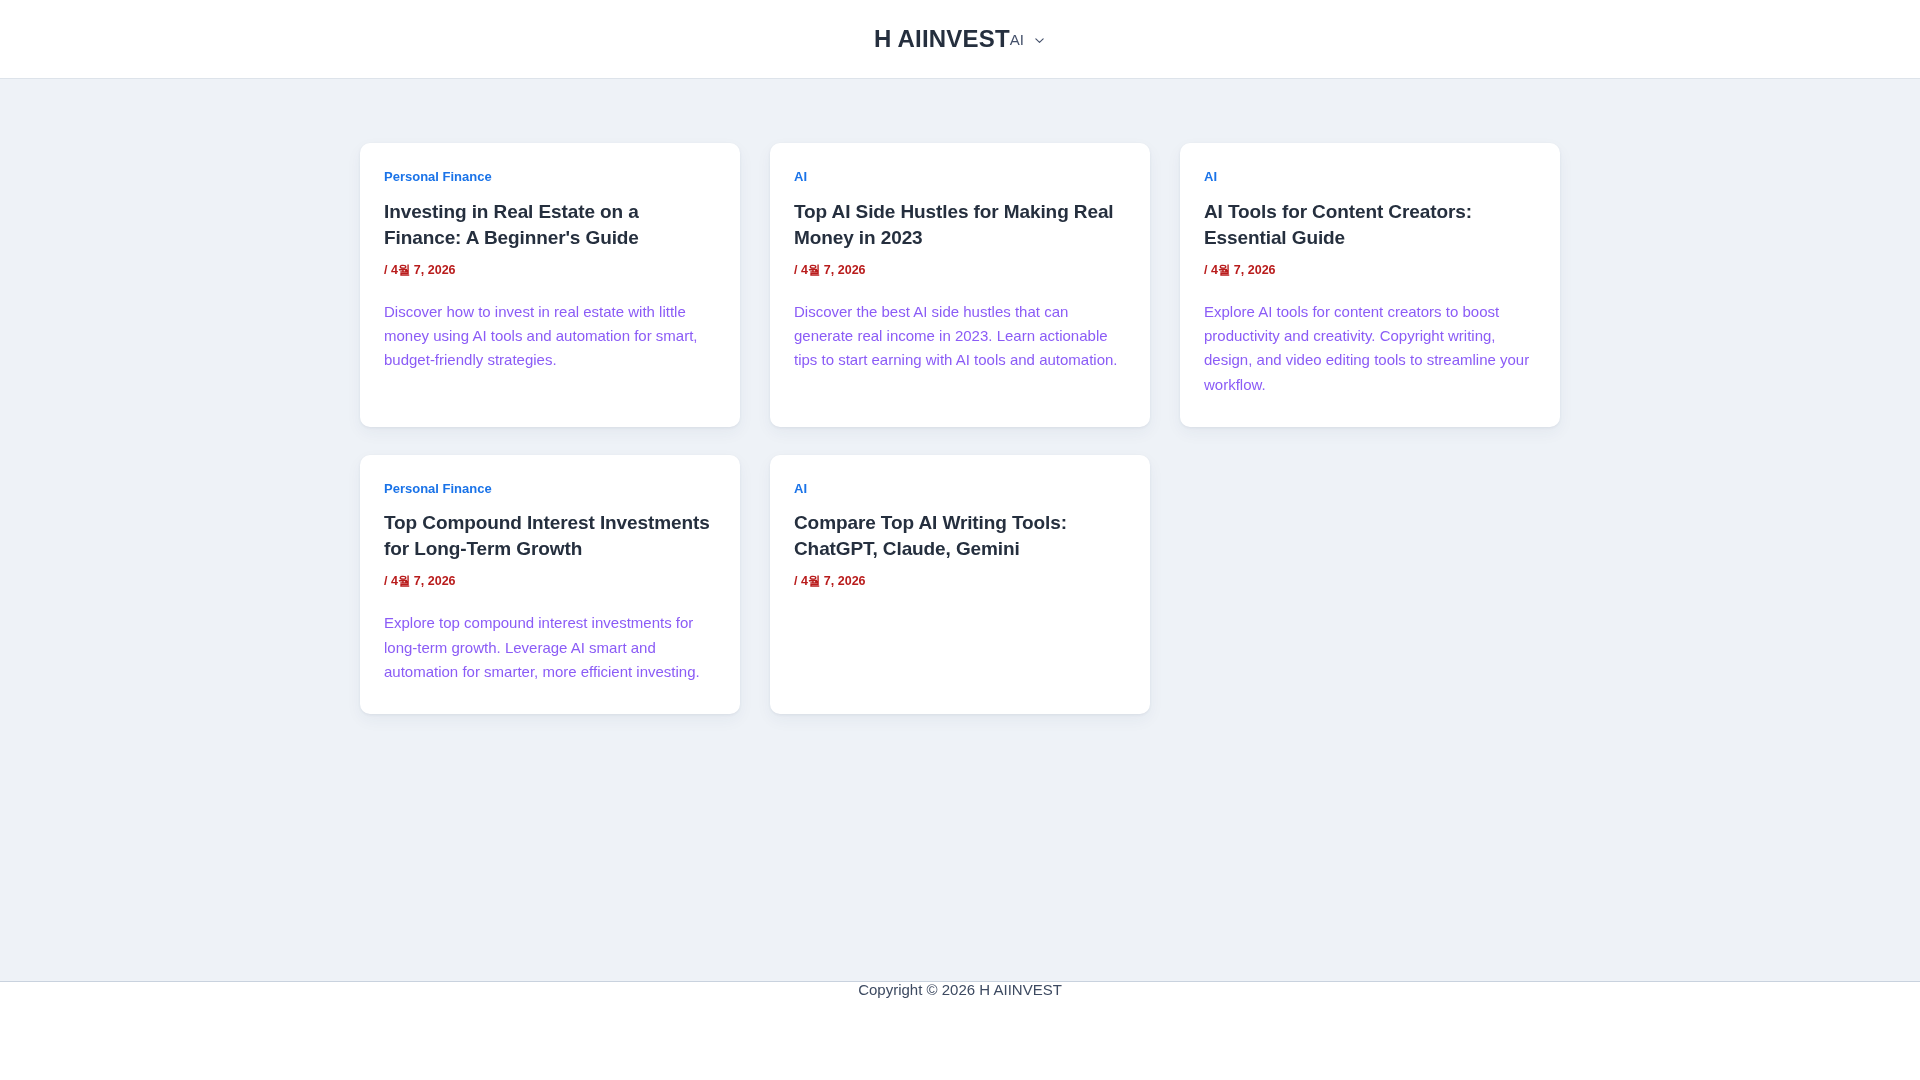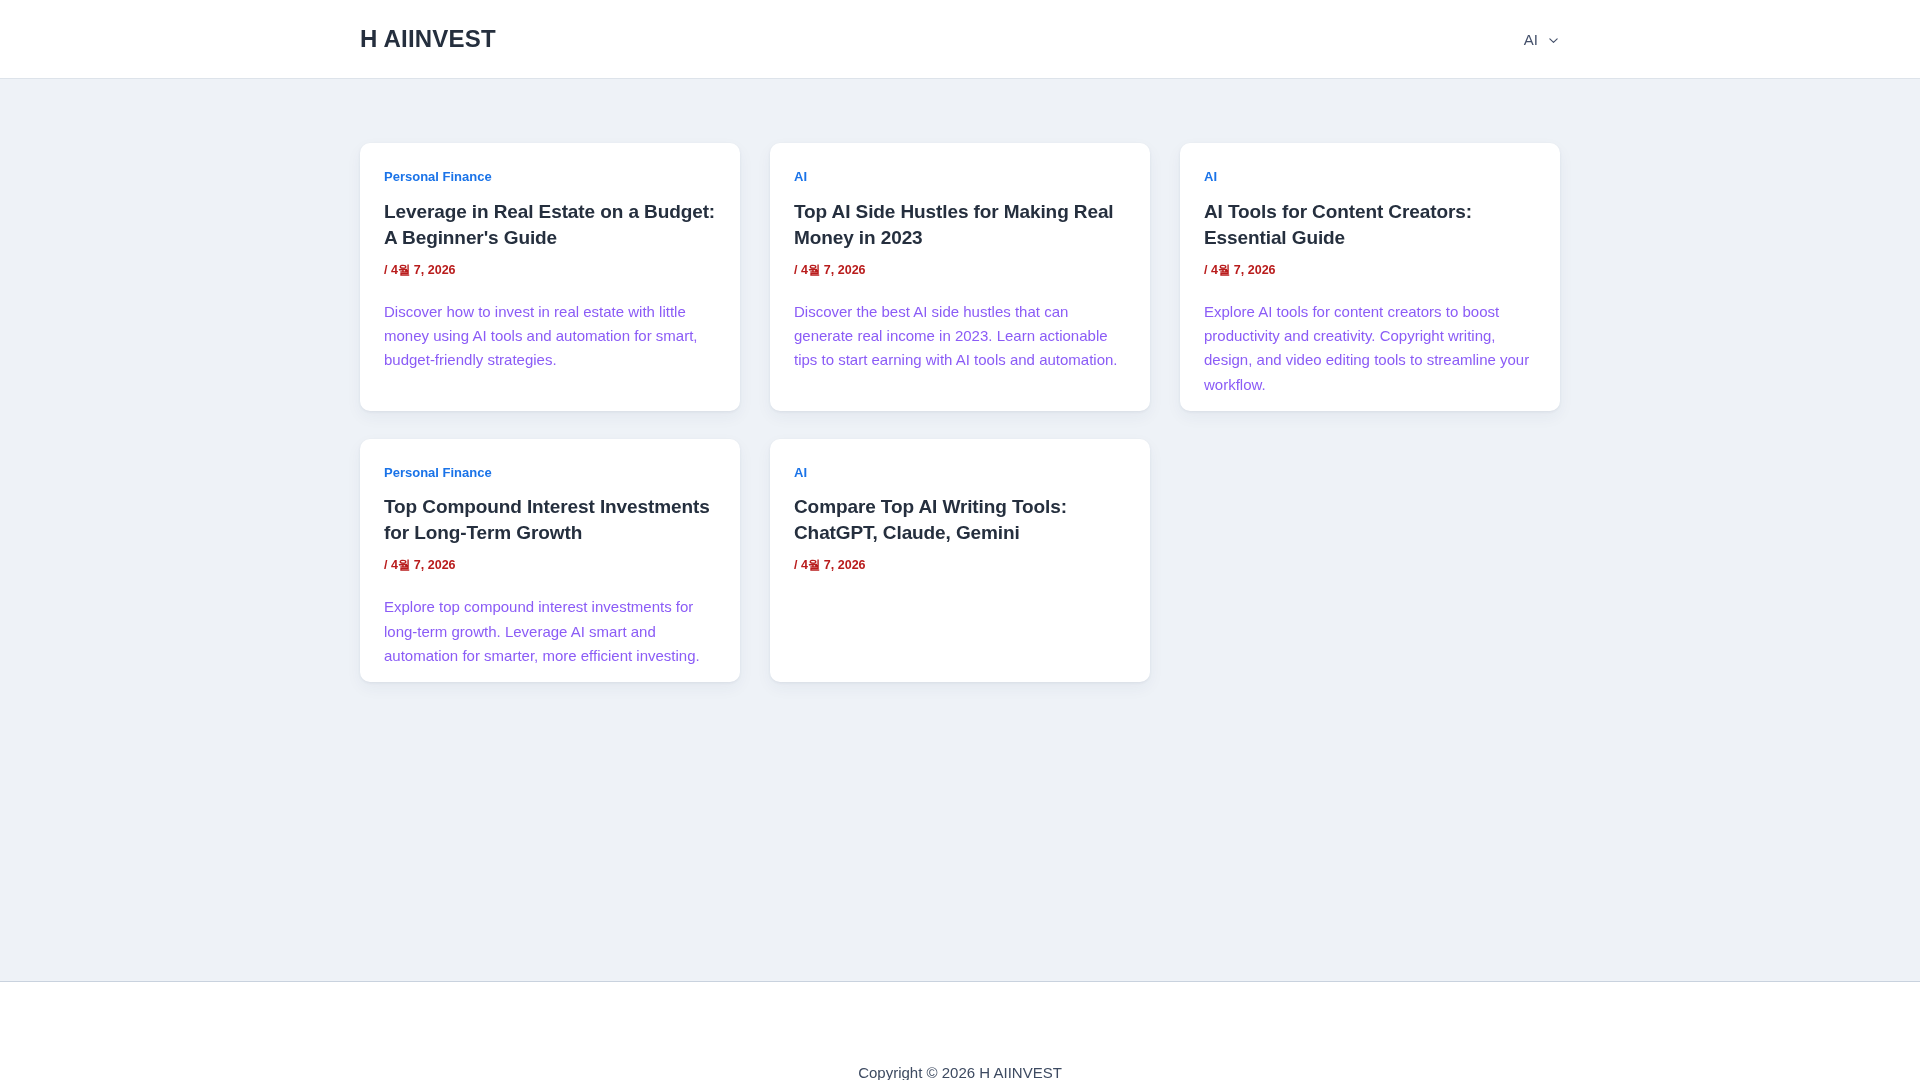--- a/index.html
+++ b/index.html
@@ -26,21 +26,21 @@
   }
 
   
   .site-header {
     height: 79px;
     flex: 0 0 79px;
     background: #ffffff;
     border-bottom: 1px solid #dde3ea;
     display: flex;
     align-items: center;
-    justify-content: space-between;
+    justify-content: center;
     padding: 0 360px 0 360px;
   }
 
   .brand {
     font-size: 24px;
     font-weight: 700;
     letter-spacing: 0.2px;
     color: #252f3e;
     line-height: 1;
     white-space: nowrap;
@@ -88,21 +88,21 @@
     display: grid;
     grid-template-columns: repeat(3, 380px);
     column-gap: 30px;
     row-gap: 28px;
     justify-content: start;
   }
 
   .post-card {
     background: #ffffff;
     border-radius: 10px;
-    padding: 26px 24px 14px 24px;
+    padding: 26px 24px 30px 24px;
     box-shadow: 0 1px 3px rgba(30, 50, 90, 0.07),
                 0 6px 16px rgba(30, 50, 90, 0.05);
     cursor: pointer;
     display: flex;
     flex-direction: column;
   }
 
   .post-category {
     font-size: 13px;
     font-weight: 700;
@@ -139,21 +139,21 @@
 
   
 
   
   .site-footer {
     flex: 0 0 99px;
     height: 99px;
     background: #ffffff;
     border-top: 1px solid #c9d2de;
     display: flex;
-    align-items: flex-end;
+    align-items: flex-start;
     justify-content: center;
   }
 
   .footer-text {
     font-size: 15px;
     color: #3d4a61;
     line-height: 1;
   }
 </style>
 </head>
@@ -175,21 +175,21 @@
       </div>
     </nav>
   </header>
 
   <main class="main">
     <div class="container">
       <div class="card-grid">
 
         <article class="post-card">
           <div class="post-category">Personal Finance</div>
-          <h2 class="post-title">Leverage in Real Estate on a Budget: A Beginner's Guide</h2>
+          <h2 class="post-title">Investing in Real Estate on a Finance: A Beginner's Guide</h2>
           <div class="post-date">/ 4월 7, 2026</div>
           <p class="post-excerpt">Discover how to invest in real estate with little money using AI tools and automation for smart, budget-friendly strategies.</p>
         </article>
 
         <article class="post-card">
           <div class="post-category">AI</div>
           <h2 class="post-title">Top AI Side Hustles for Making Real Money in 2023</h2>
           <div class="post-date">/ 4월 7, 2026</div>
           <p class="post-excerpt">Discover the best AI side hustles that can generate real income in 2023. Learn actionable tips to start earning with AI tools and automation.</p>
         </article>

